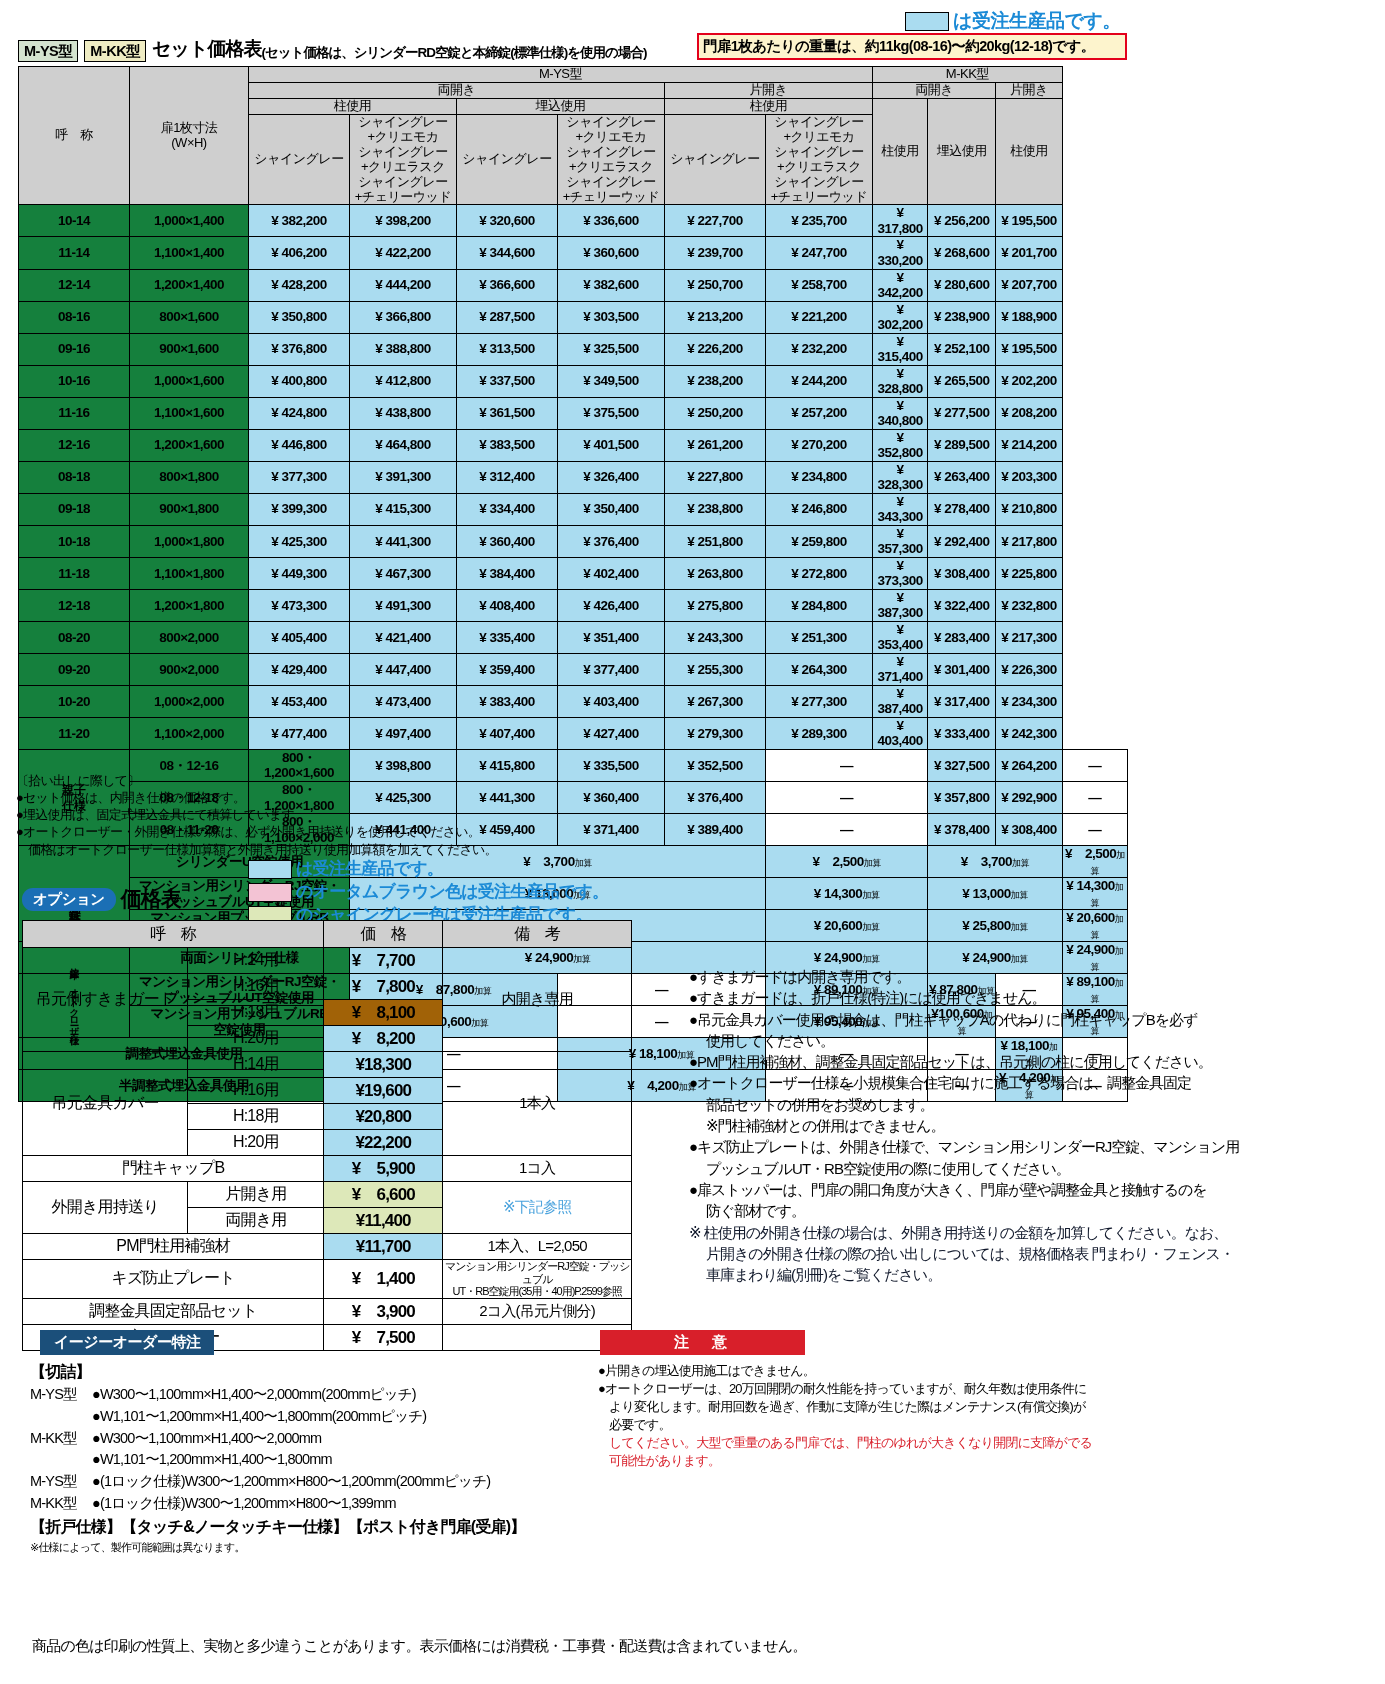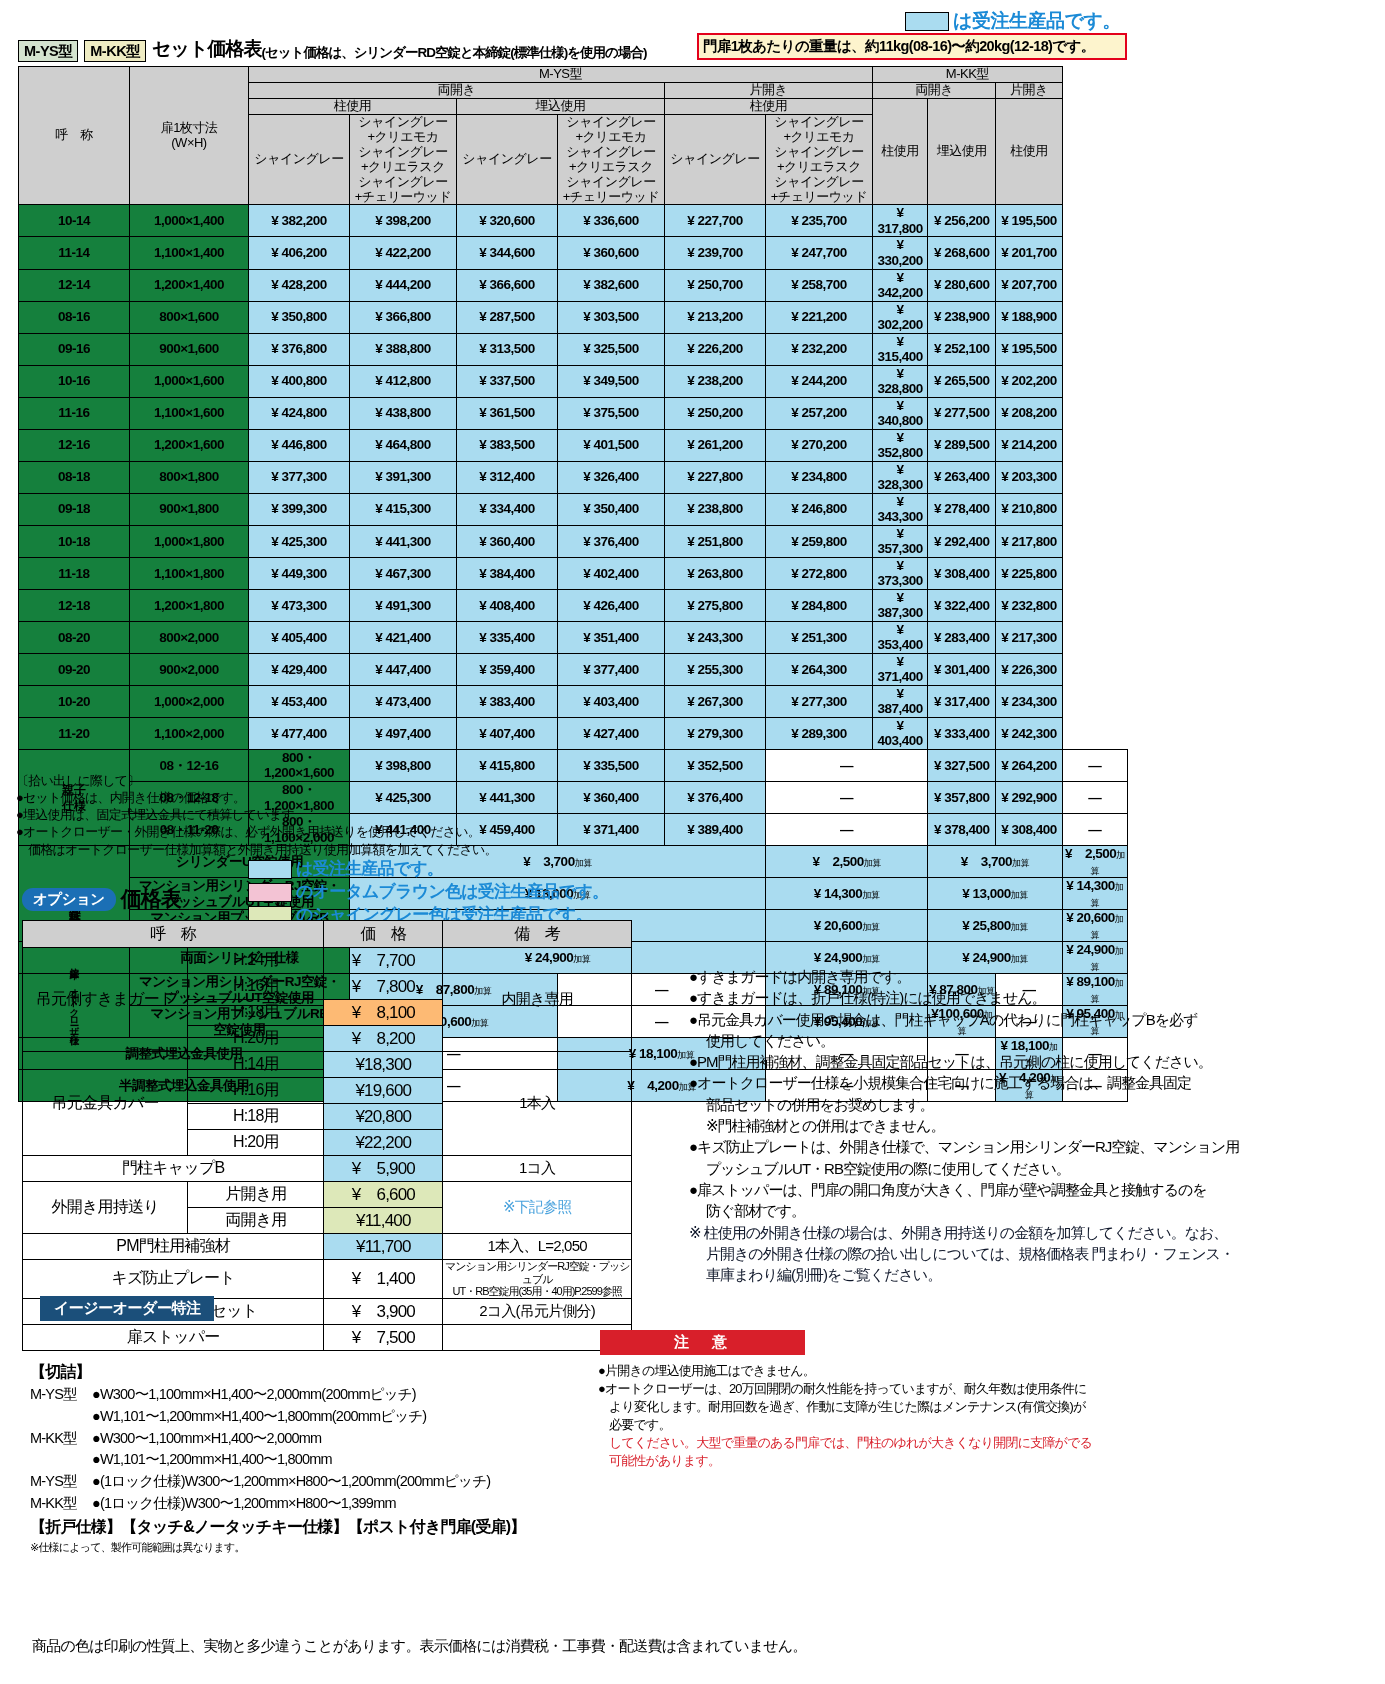--- a/index.html
+++ b/index.html
@@ -70,37 +70,37 @@
       font-size:14.5px;font-weight:bold;letter-spacing:-.5px;}
   .opt-title-txt{font-size:21px;font-weight:bold;margin-left:5px;letter-spacing:-1px;}
 
   
   .opt-table{position:absolute;left:22px;top:920px;width:610px;font-size:15px;}
   .opt-table th,.opt-table td{border:1px solid #000;text-align:center;
       vertical-align:middle;letter-spacing:-.8px;padding:0;}
   .opt-table th{background:#cfcfcf;font-weight:normal;font-size:16px;height:26px;}
   .opt-table td{height:25px;font-size:16px;}
   .opt-table td.nm{font-size:16px;}
-  .opt-table td.price{font-weight:normal;font-size:17px;}
+  .opt-table td.price{font-weight:bold;font-size:17px;}
   .opt-table td.rem{font-size:15px;}
   .opt-table td.rem-sm{font-size:11px;line-height:1.15;letter-spacing:-1px;}
   .bluec{background:#aadcf0;}
-  .pinkc{background:#fdba74;}
+  .pinkc{background:#a16207;}
   .greenc{background:#dde8b9;}
   .bluetxt{color:#4ba3dd;}
 
   
   .right-notes{position:absolute;left:650px;top:966px;width:700px;font-size:15px;
       line-height:1.42;letter-spacing:-1px;}
   .right-notes .bl{text-indent:0;margin-left:39px;}
   .right-notes .ind{padding-left:17px;}
   .right-notes .blue-note{color:#0f172a;}
 
   
-  .eo-head{position:absolute;left:40px;top:1296px;background:#1b4f7a;color:#fff;
+  .eo-head{position:absolute;left:40px;top:1330px;background:#1b4f7a;color:#fff;
       font-size:15px;font-weight:bold;padding:3px 14px;letter-spacing:-.5px;}
   .eo-body{position:absolute;left:30px;top:1360px;width:600px;font-size:14.5px;
       line-height:1.5;letter-spacing:-.8px;}
   .eo-body .tag{display:inline-block;width:62px;}
   .eo-body .h{font-weight:bold;font-size:16px;}
   .eo-note{font-size:11px;letter-spacing:-.8px;}
 
   
   .cau-head{position:absolute;left:600px;top:1330px;width:205px;background:#d81f2a;
       color:#fff;font-size:15px;font-weight:bold;text-align:center;padding:3px 0;

